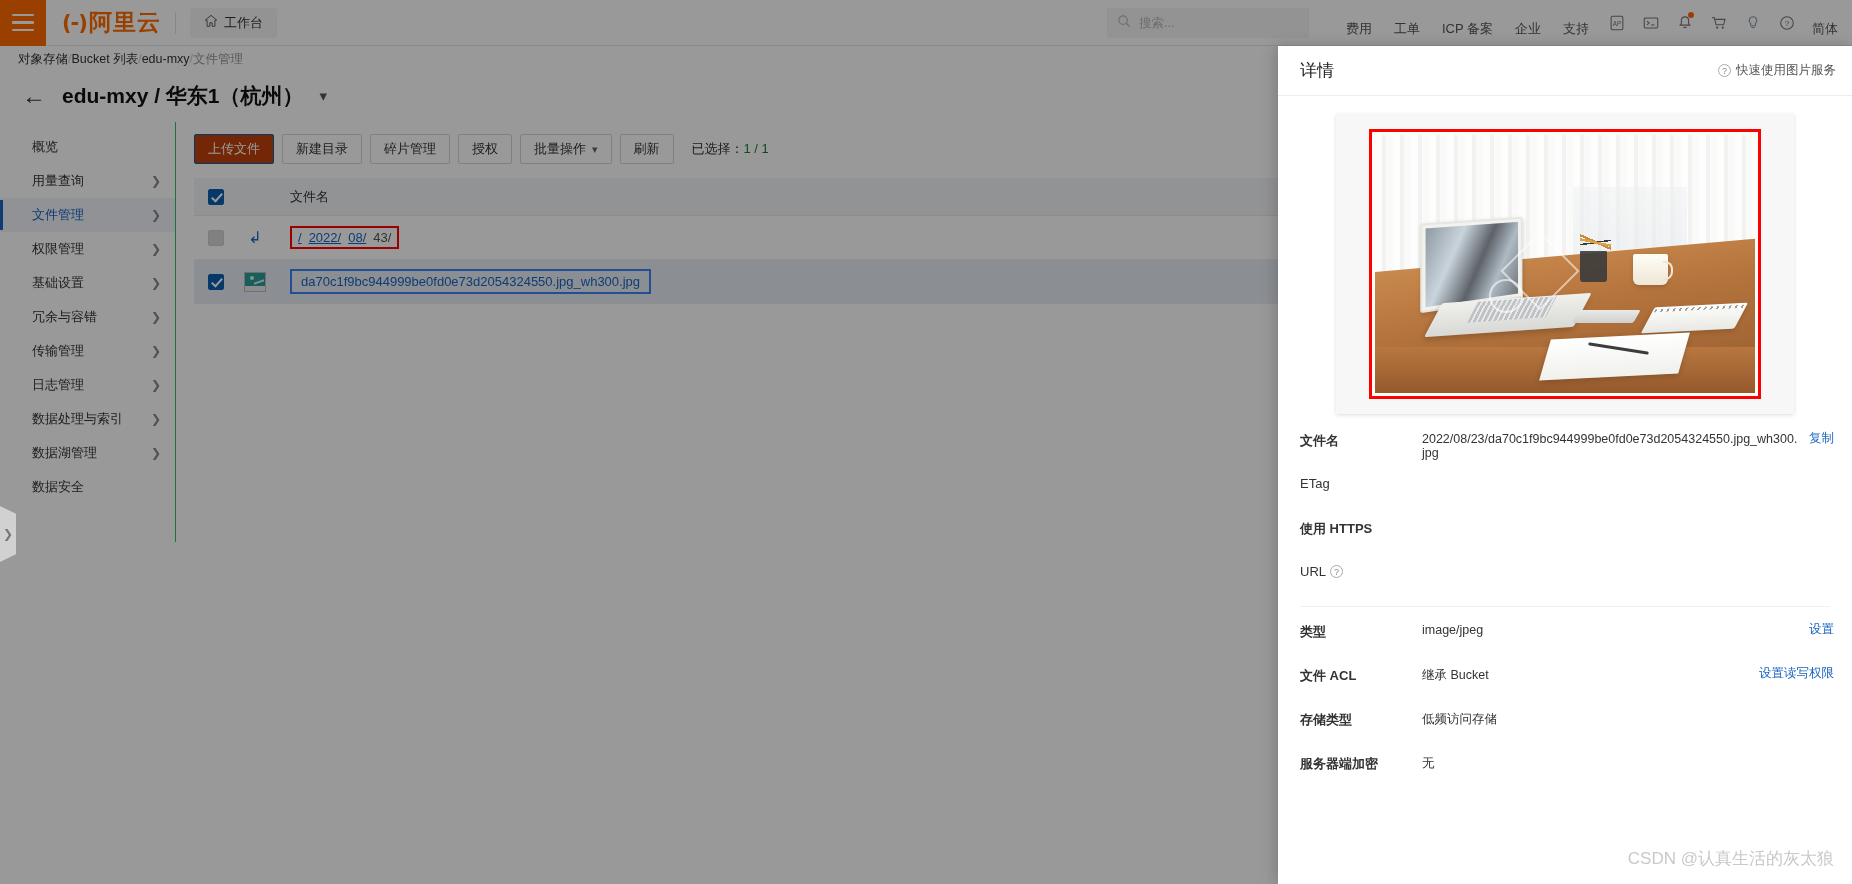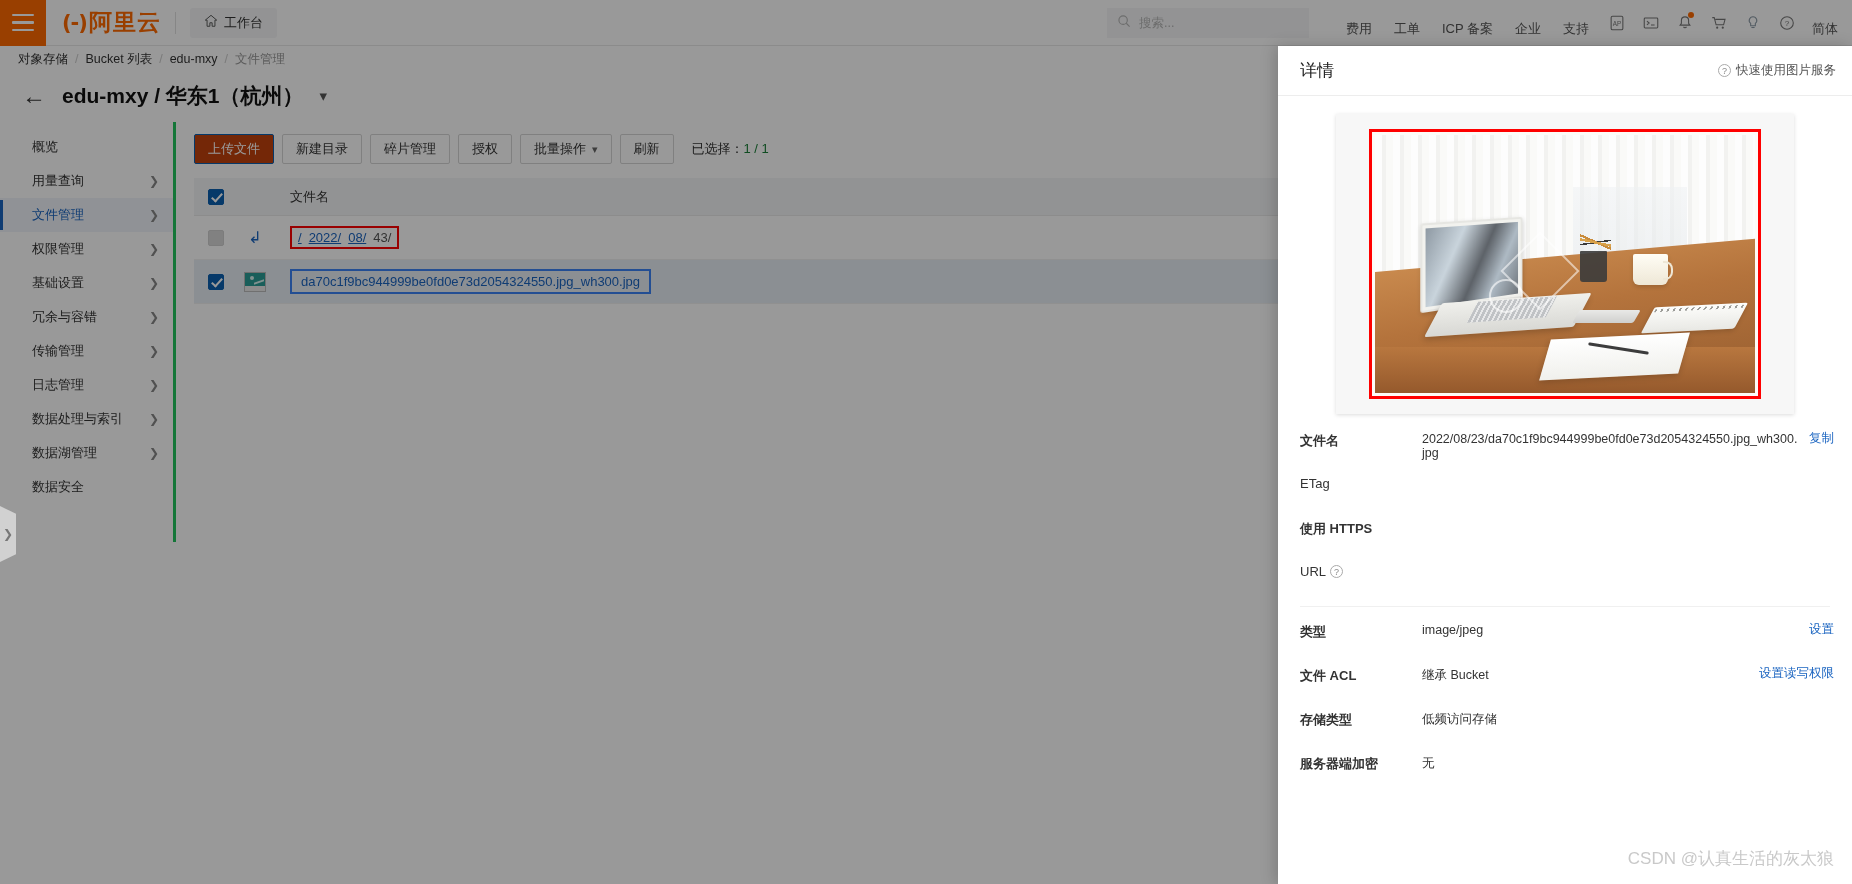--- a/index.html
+++ b/index.html
@@ -58,38 +58,38 @@
     border-radius: 50%; background: #ff6a00;
   }
   .lang { font-size: 13px; color: #555; padding: 0 8px; cursor: pointer; white-space: nowrap; }
 
   
   .main-area {
     position: absolute; top: 46px; left: 0; width: 1852px; height: 838px;
     background: #fff;
   }
   .breadcrumb {
-    height: 26px; display: flex; align-items: center; gap: 7px;
+    height: 26px; display: flex; align-items: center; 
     padding-left: 18px; font-size: 12.5px; color: #333;
   }
   .breadcrumb .bc-item { cursor: pointer; }
   .breadcrumb .bc-last { color: #999; cursor: default; }
   .breadcrumb .bc-sep { color: #ccc; }
 
   .page-title-row {
     display: flex; align-items: center; gap: 16px;
     padding: 10px 0 12px 22px;
   }
   .back-arrow { font-size: 24px; color: #333; cursor: pointer; line-height: 1; }
   .page-title { font-size: 21px; color: #111; font-weight: bold; text-align: center; }
   .title-caret { font-size: 15px; color: #555; cursor: pointer; }
 
   .body-split { display: flex; }
   .sidebar {
-    width: 176px; flex: 0 0 176px; border-right: 3px solid #22c55e;
+    width: 176px; flex: 0 0 176px; border-right: 1px solid #22c55e;
     padding-top: 8px; min-height: 420px;
   }
   .side-item {
     height: 34px; display: flex; align-items: center; justify-content: space-between;
     padding: 0 14px 0 32px; font-size: 13px; color: #333; cursor: pointer;
     position: relative;
   }
   .side-item .chev { font-size: 12px; color: #888; }
   .side-item.active { background: #f0f4fa; color: #1a64c0; }
   .side-item.active::before {

